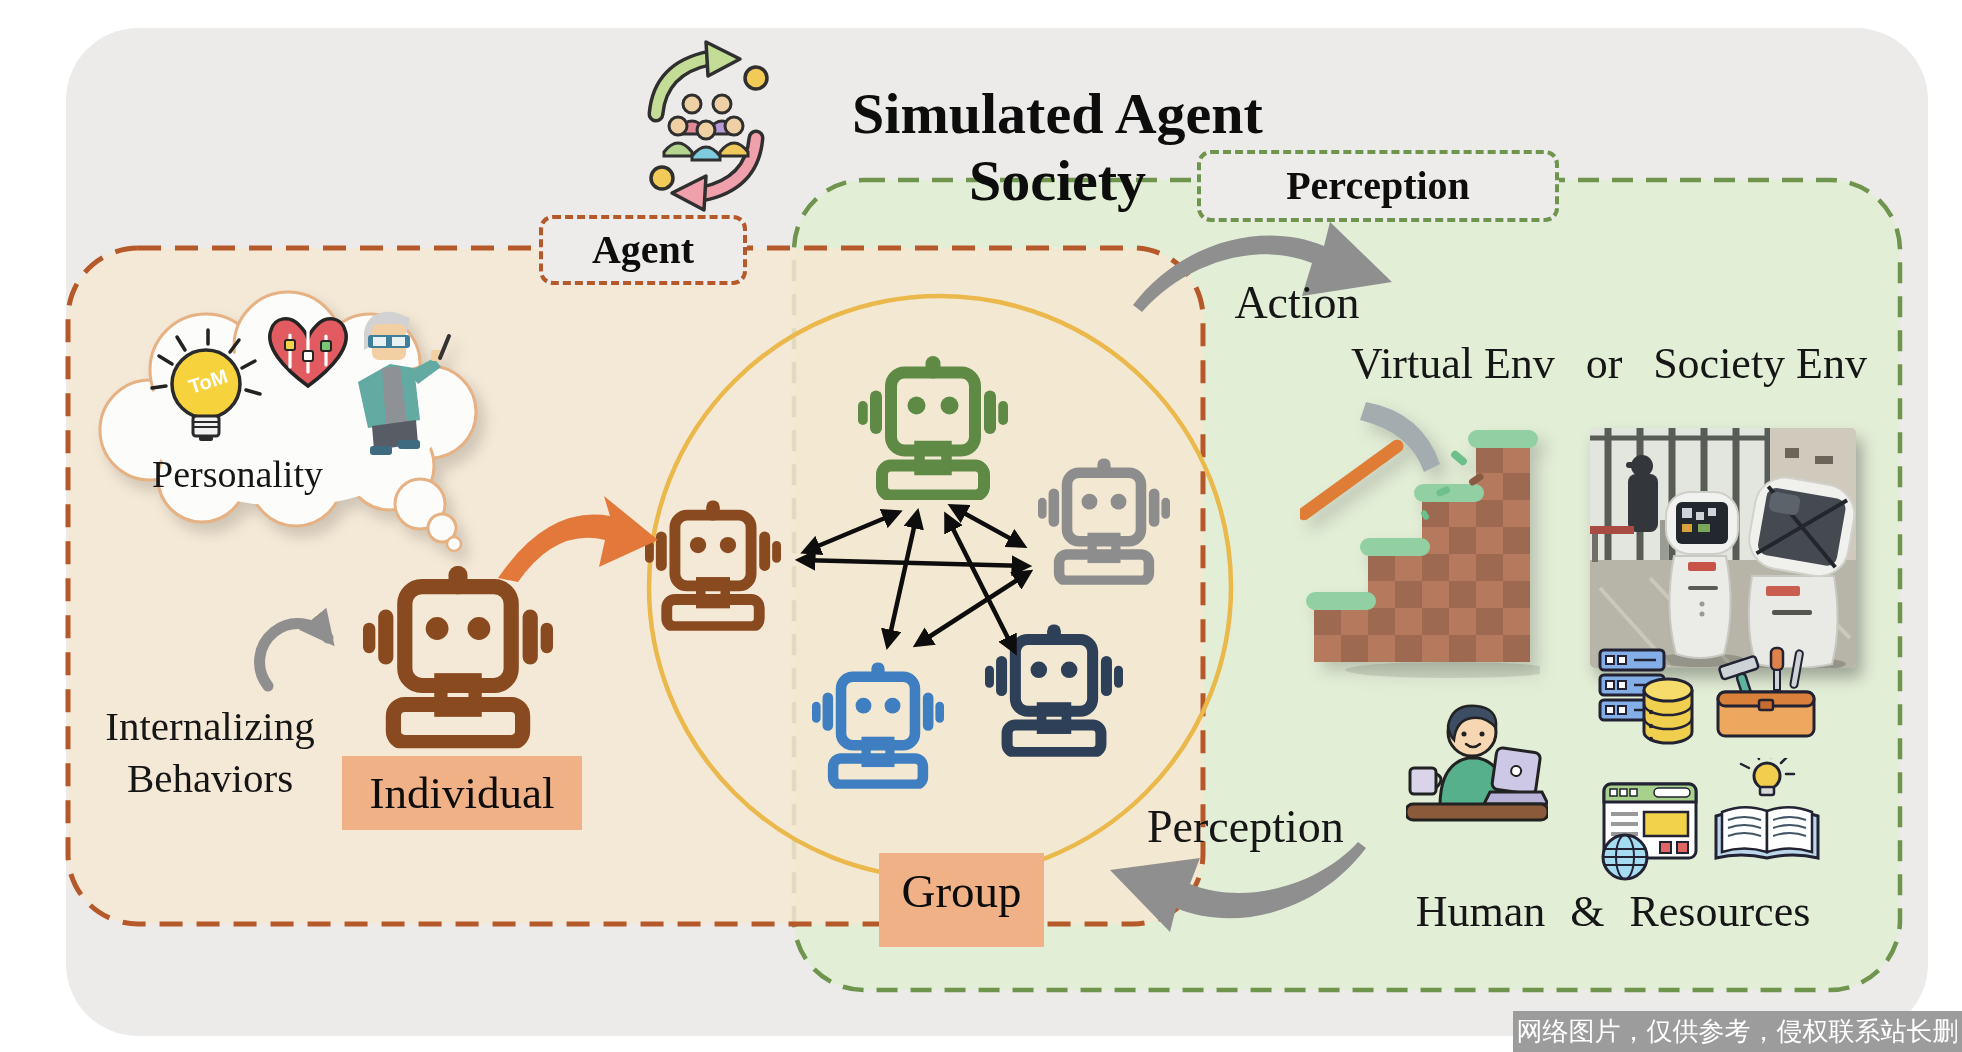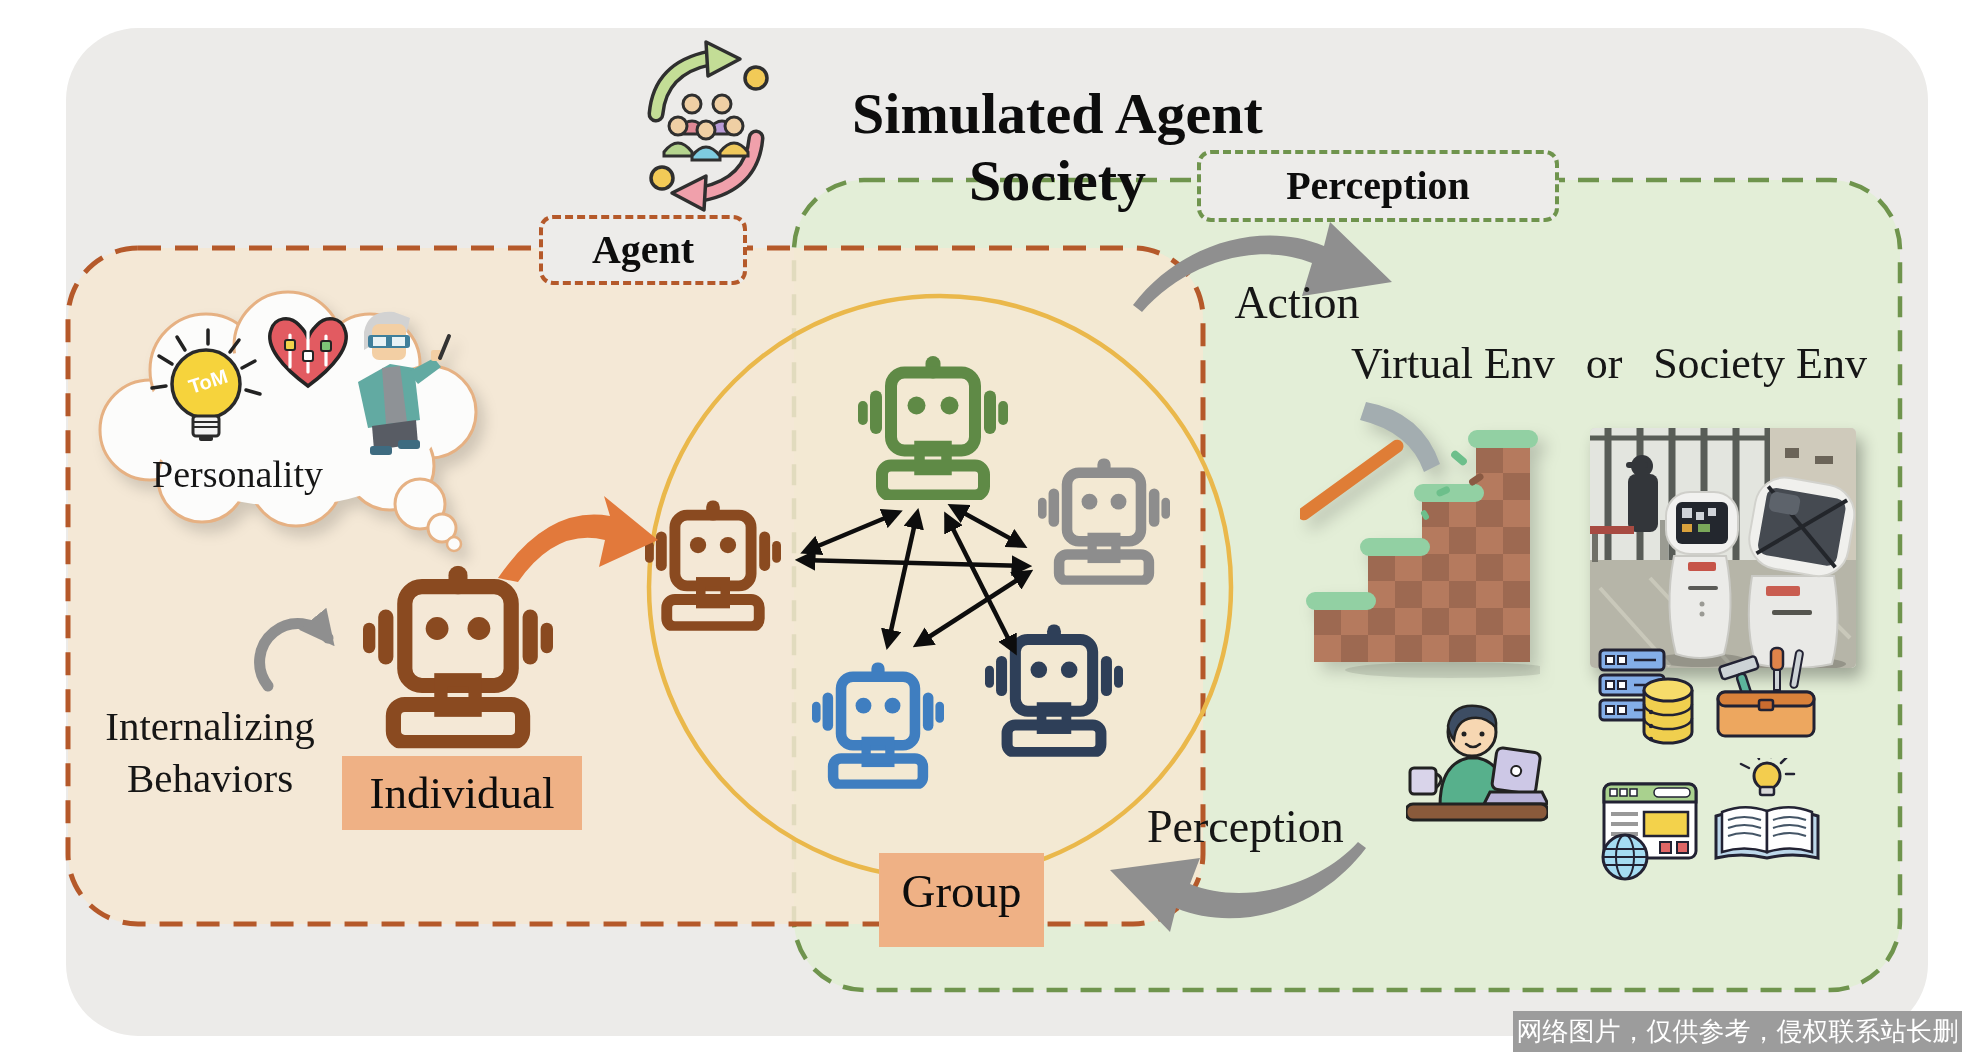--- a/index.html
+++ b/index.html
@@ -414,15 +414,16 @@
   </div>
   <div class="abs tag-box individual-box">Individual</div>
   <div class="abs tag-box group-box">Group</div>
   <div class="abs action-text">Action</div>
   <div class="abs perception-text">Perception</div>
   <div class="abs env-options">
     <span>Virtual Env</span>
     <span>or</span>
     <span>Society Env</span>
   </div>
+  <div class="abs hr-text">Human &amp; Resources</div>
 
   <div class="abs watermark">网络图片，仅供参考，侵权联系站长删除</div>
 </div>
 
 </body></html>

